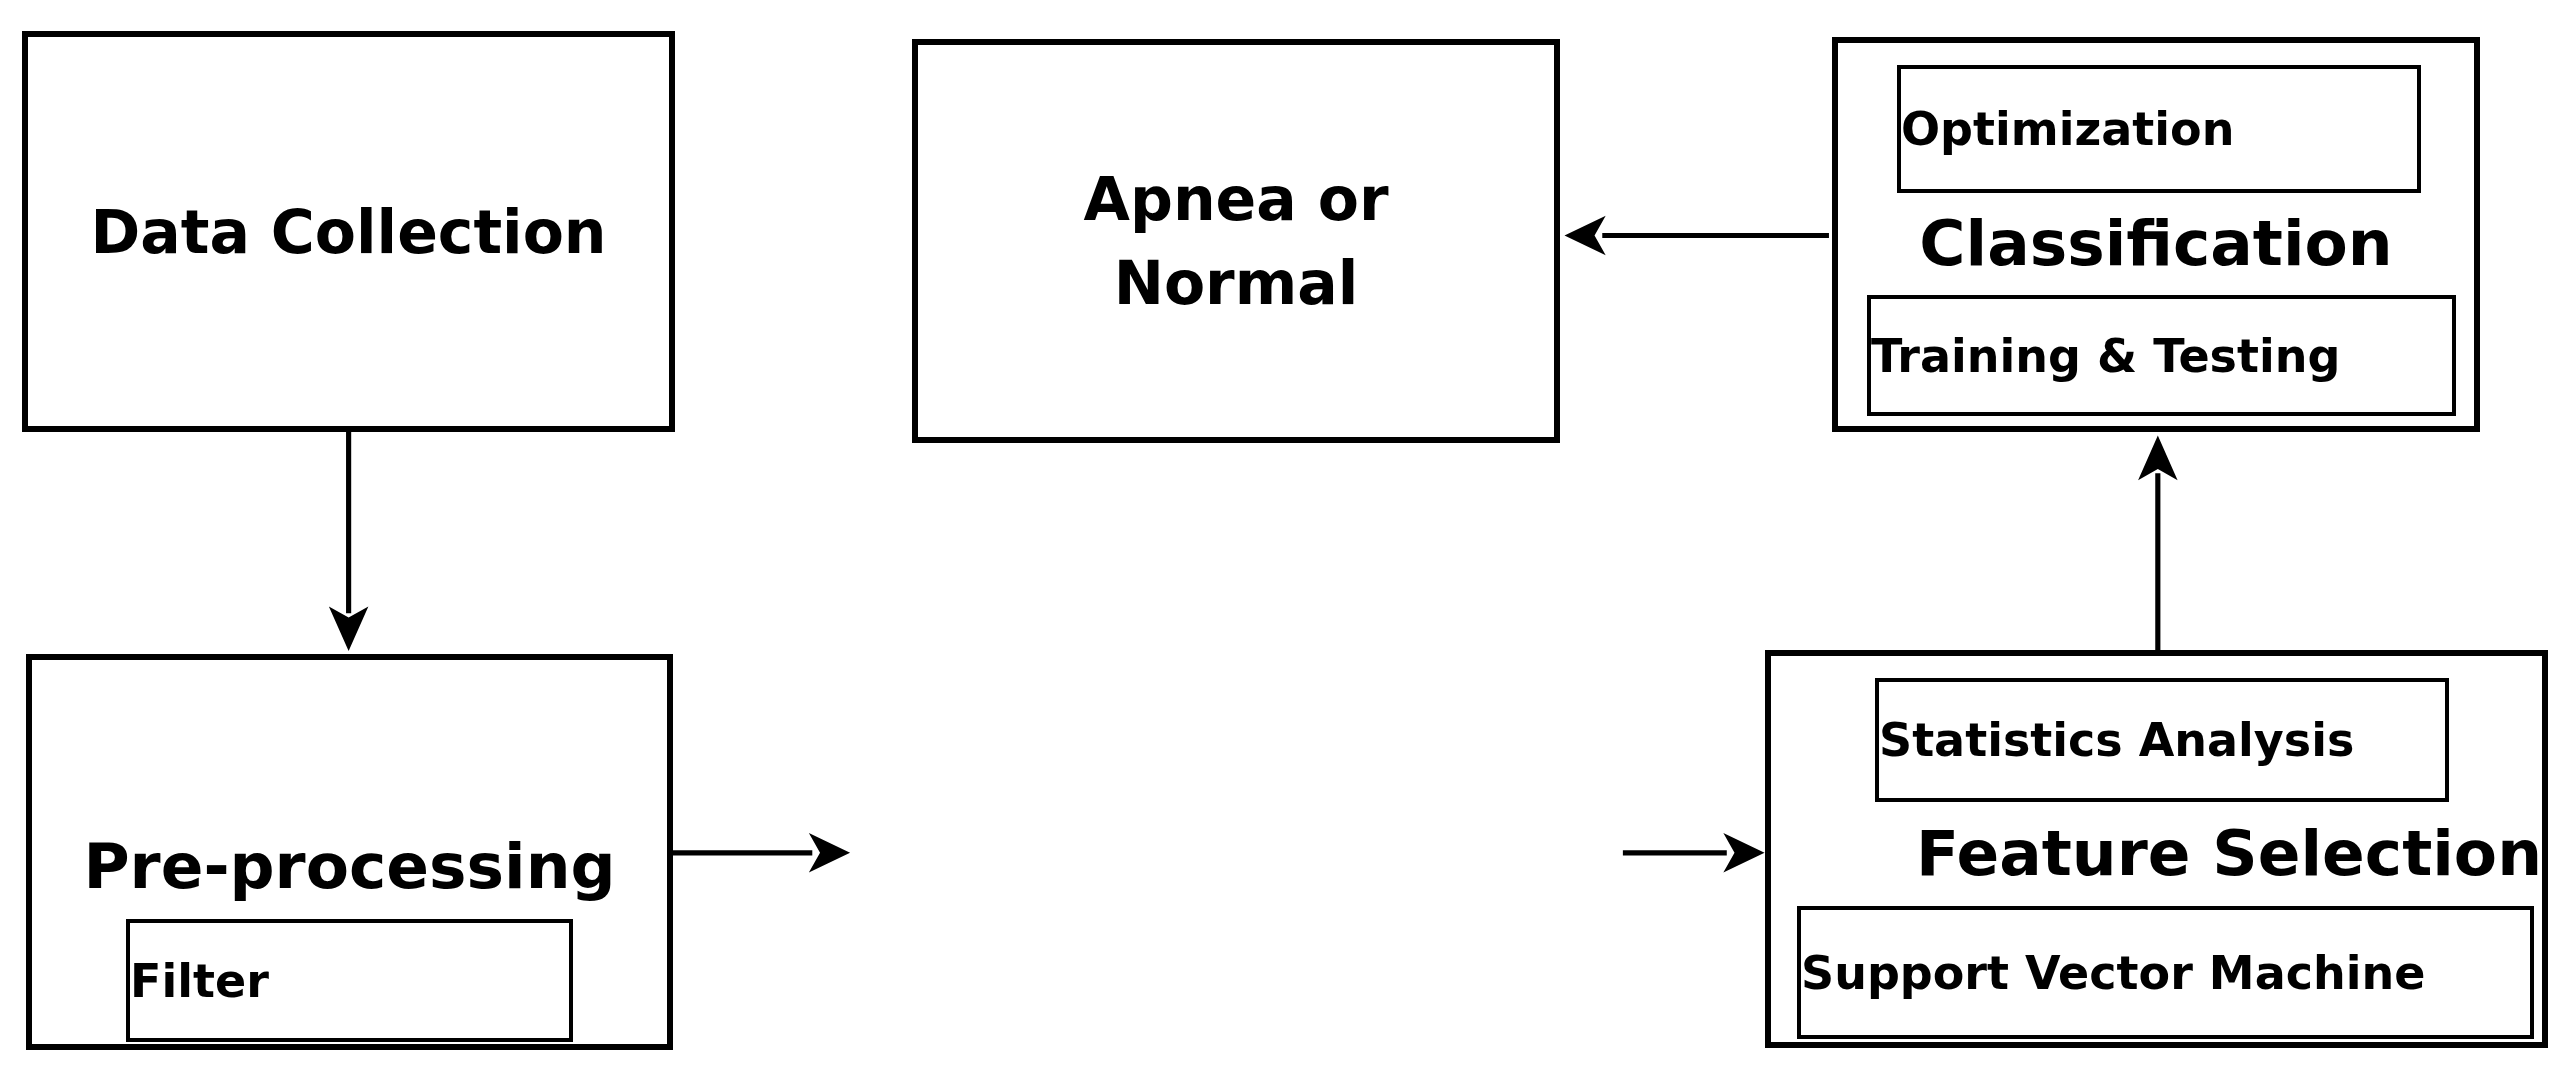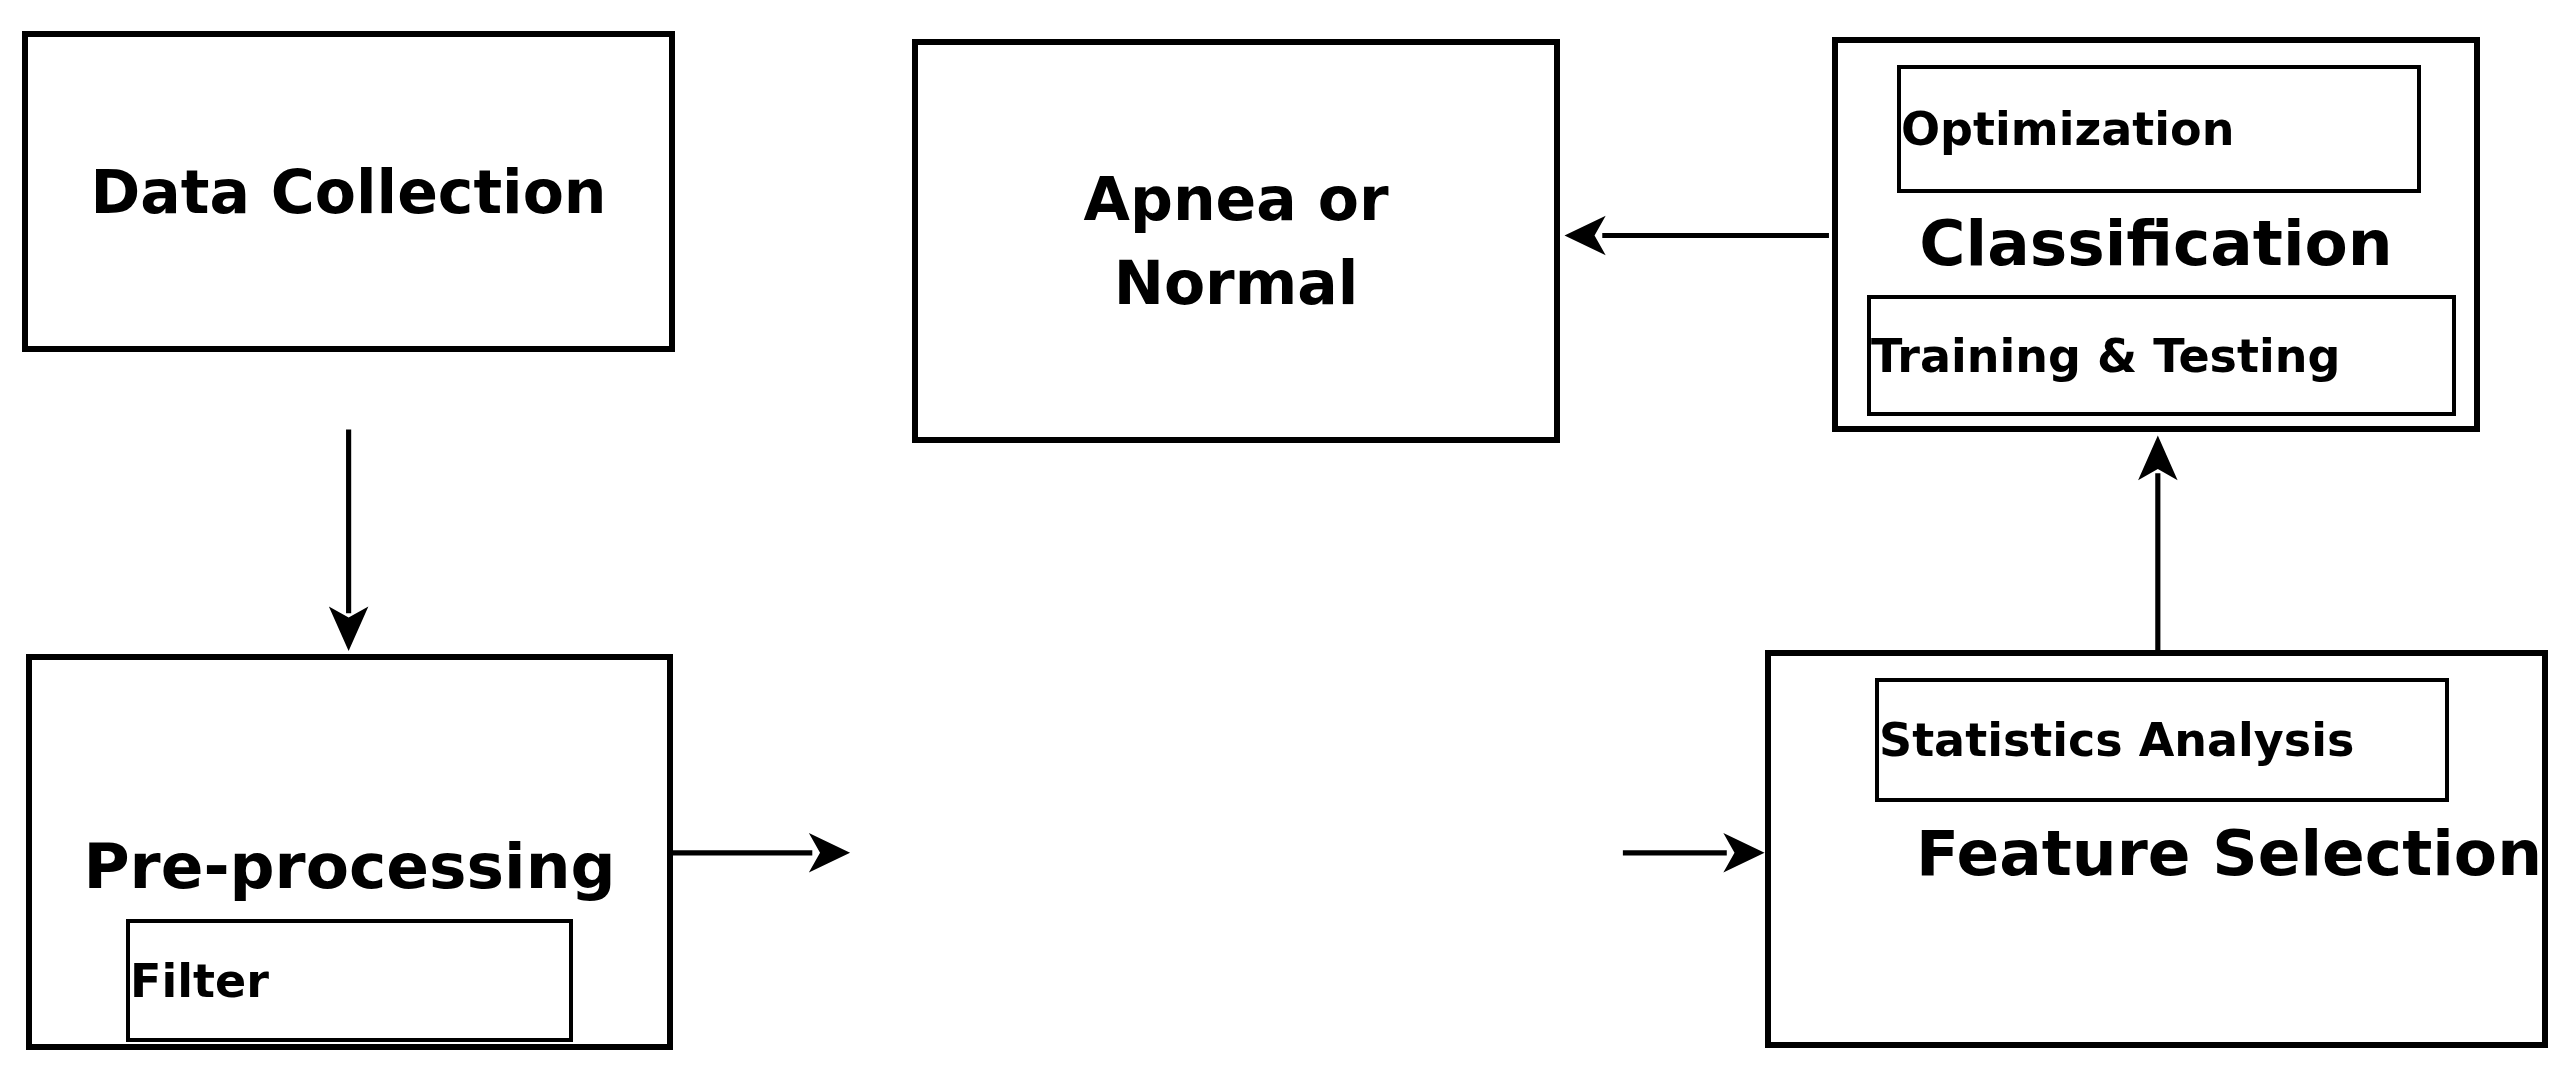--- a/index.html
+++ b/index.html
@@ -49,21 +49,21 @@
     align-items: center;
     justify-content: flex-start;
     text-align: center;
   }
   .inner-label {
     font-size: 46px;
     font-weight: bold;
     white-space: nowrap;
   }
   
-  #box-data-collection   { left: 22px;   top: 31px;  width: 653px; height: 321px; }
+  #box-data-collection   { left: 22px;   top: 31px;  width: 653px; height: 401px; }
   #box-apnea-or-normal   { left: 912px; top: 39px;  width: 648px; height: 404px; }
   #box-classification    { left: 1832px; top: 37px;  width: 648px; height: 395px; }
   #inner-optimization    { left: 59px;   top: 21.5px;  width: 524px; height: 128px; }
   #label-classification  { top: 149px;   height: 103px; line-height: 103px; }
   #inner-training        { left: 29px;   top: 252px; width: 589px; height: 121px; }
   
   #box-pre-processing    { left: 26px;   top: 654px; width: 647px; height: 396px; }
   #inner-segmentation    { left: 90px;  top: 21.5px;  width: 458px; height: 134px; }
   #label-pre-processing  { top: 155px;   height: 104px; line-height: 104px; }
   #inner-filter          { left: 94px;  top: 259px; width: 447px; height: 123px; }
@@ -112,20 +112,23 @@
       <div class="inner-label">Filter</div>
     </div>
   </div>
 
 
   <div class="box" id="box-feature-selection">
     <div class="inner-box" id="inner-statistics">
       <div class="inner-label">Statistics Analysis</div>
     </div>
     <div class="mid-label" id="label-feature-selection">Feature Selection</div>
+    <div class="inner-box" id="inner-svm">
+      <div class="inner-label">Support Vector Machine</div>
+    </div>
   </div>
 
   <svg class="arrows" viewBox="0 0 3000 1248" aria-hidden="true">
     <g>
       <line x1="406" y1="500" x2="406" y2="714"></line>
       <polygon points="383,706 406,758 429,706 406,719"></polygon>
     </g>
     <g>
       <line x1="780" y1="993" x2="946" y2="993"></line>
       <polygon points="942,970 990,993 942,1016 955,993"></polygon>

